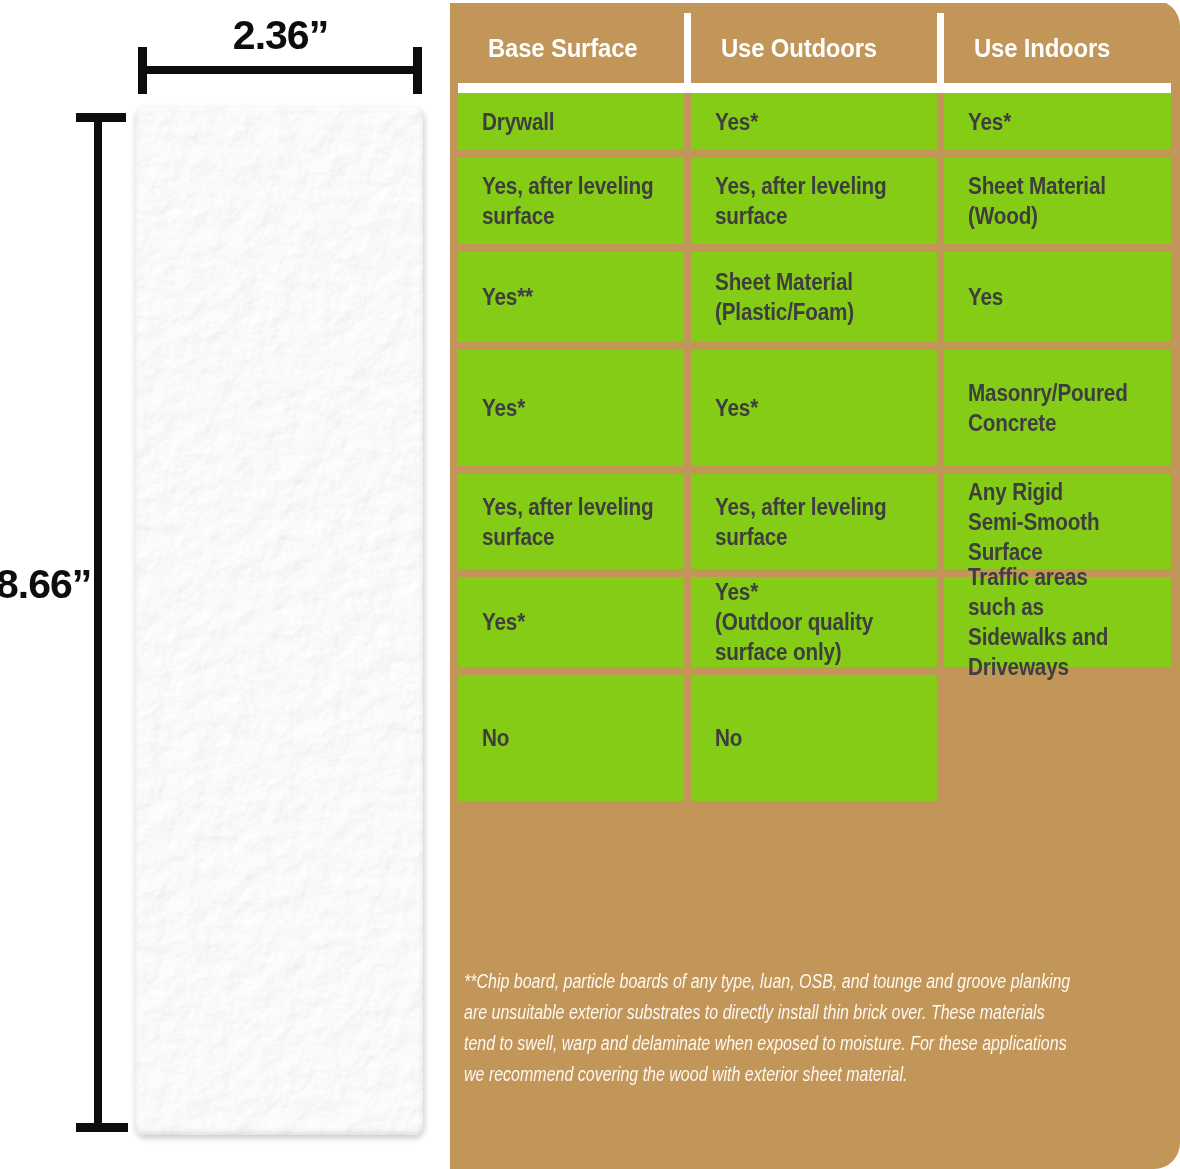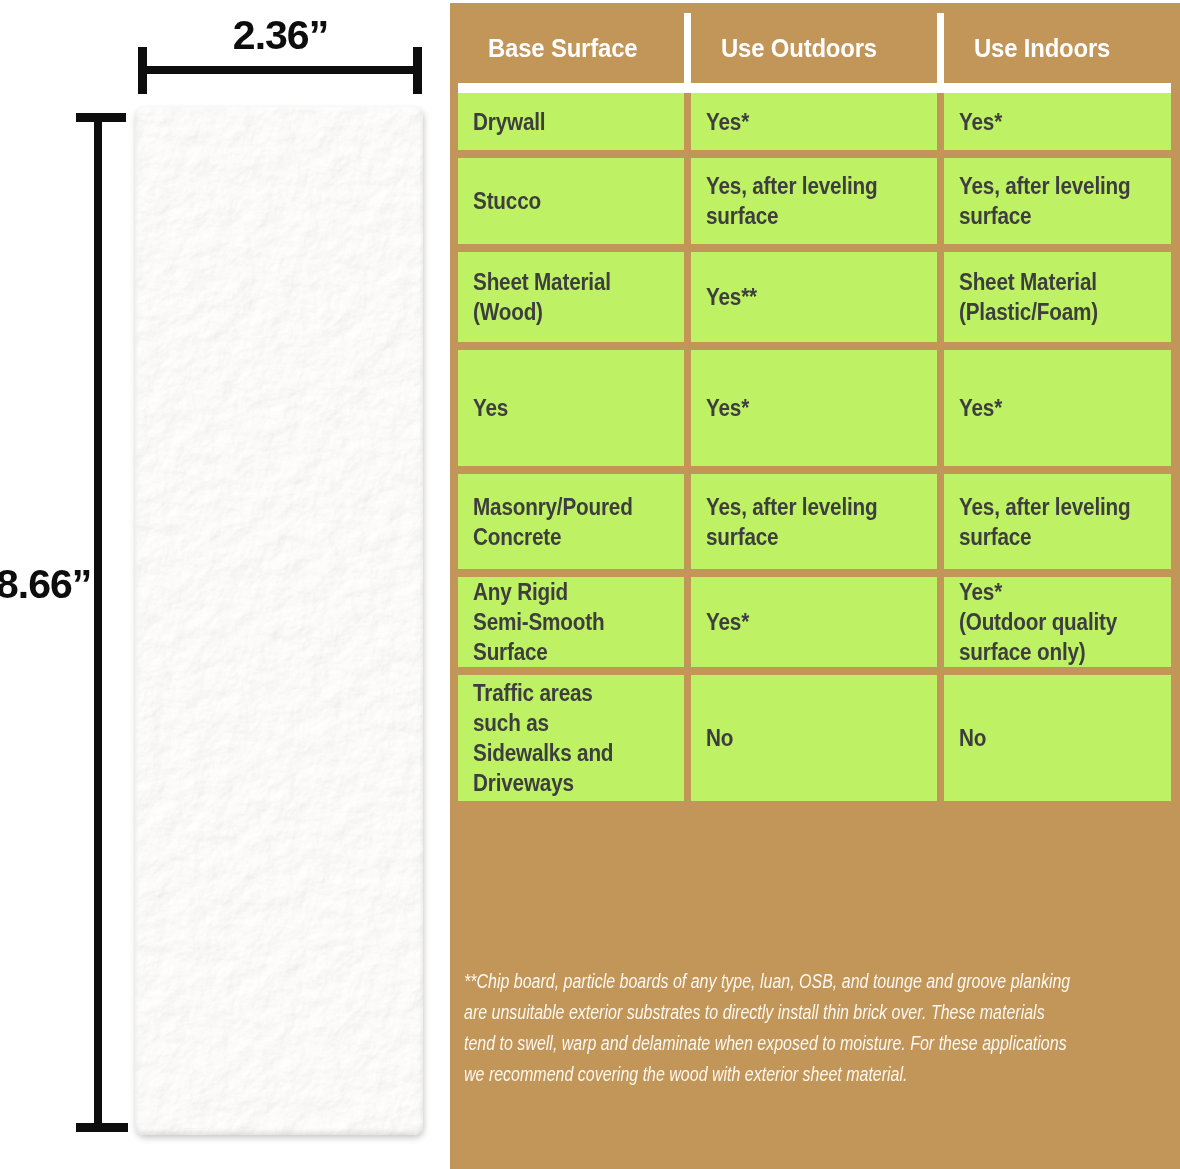--- a/index.html
+++ b/index.html
@@ -1,19 +1,20 @@
 <!DOCTYPE html>
 <html><head>
 <meta charset="utf-8">
 <style>
   html,body{margin:0;padding:0;background:#ffffff;}
   *{box-sizing:border-box;}
   .canvas{
     position:relative;width:1180px;height:1169px;background:#ffffff;overflow:hidden;
     font-family:"Liberation Sans","DejaVu Sans",sans-serif;
+    border-radius:26px;
   }
 
   
   .dim{position:absolute;background:#0d0d0d;}
   .hdim-label{
     position:absolute;left:140px;top:12px;width:281px;text-align:center;
     font-size:41px;font-weight:700;color:#0d0d0d;letter-spacing:-1px;
   }
   .vdim-label{
     position:absolute;left:-4px;top:561px;
@@ -45,21 +46,21 @@
   .htext{
     display:inline-block;white-space:pre;color:#ffffff;font-weight:700;font-size:26px;
     letter-spacing:-0.2px;transform:scaleX(0.92);transform-origin:0 50%;
   }
   .tbody{
     display:grid;grid-template-columns:226px 246px 227px;
     grid-template-rows:57px 86px 90px 116px 95px 90px 126px 144px;
     gap:8px 7px;background:var(--tan,#c29558);
   }
   .cell{
-    background:#bef264;display:flex;align-items:center;padding-left:15px;padding-right:4px;
+    background:#84cc16;display:flex;align-items:center;padding-left:24px;padding-right:4px;
   }
   .ctext{
     display:inline-block;white-space:pre;color:#3e3e3e;font-weight:700;font-size:23px;
     line-height:30px;letter-spacing:-0.2px;transform:scaleX(0.90);transform-origin:0 50%;
   }
   .footnote{margin:13px 0 0 6px;}
   .footnote + .footnote{margin-top:14px;text-align:right;}
   .ftext{
     display:inline-block;white-space:pre;font-style:italic;font-size:19.5px;line-height:31px;
     color:#fdf8f0;transform:scaleX(0.82);transform-origin:0 0;
@@ -122,23 +123,20 @@
           <span class="ctext">Drywall</span>
         </div>
       <div class="cell">
           <span class="ctext">Yes*</span>
         </div>
       <div class="cell">
           <span class="ctext">Yes*</span>
         </div>
 
       <div class="cell">
-          <span class="ctext">Stucco</span>
-        </div>
-      <div class="cell">
           <span class="ctext">Yes, after leveling
 surface</span>
         </div>
       <div class="cell">
           <span class="ctext">Yes, after leveling
 surface</span>
         </div>
 
       <div class="cell">
           <span class="ctext">Sheet Material

